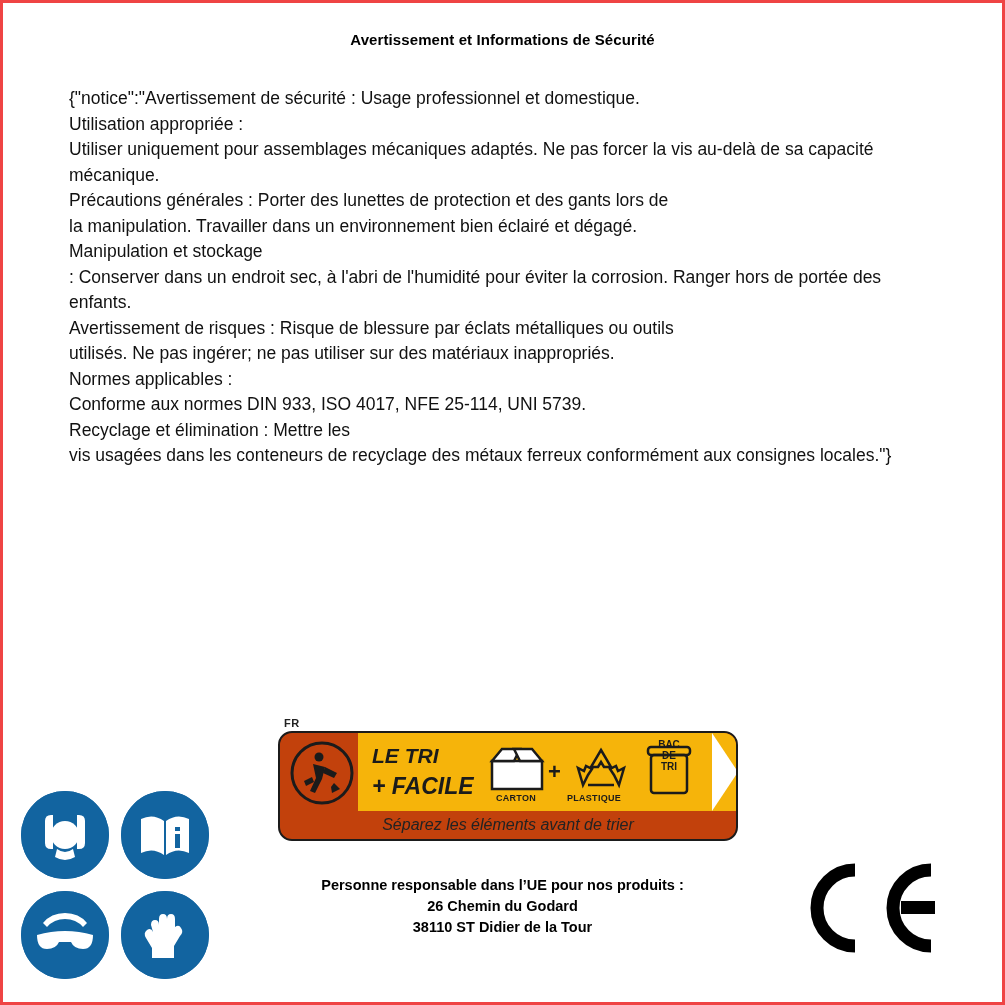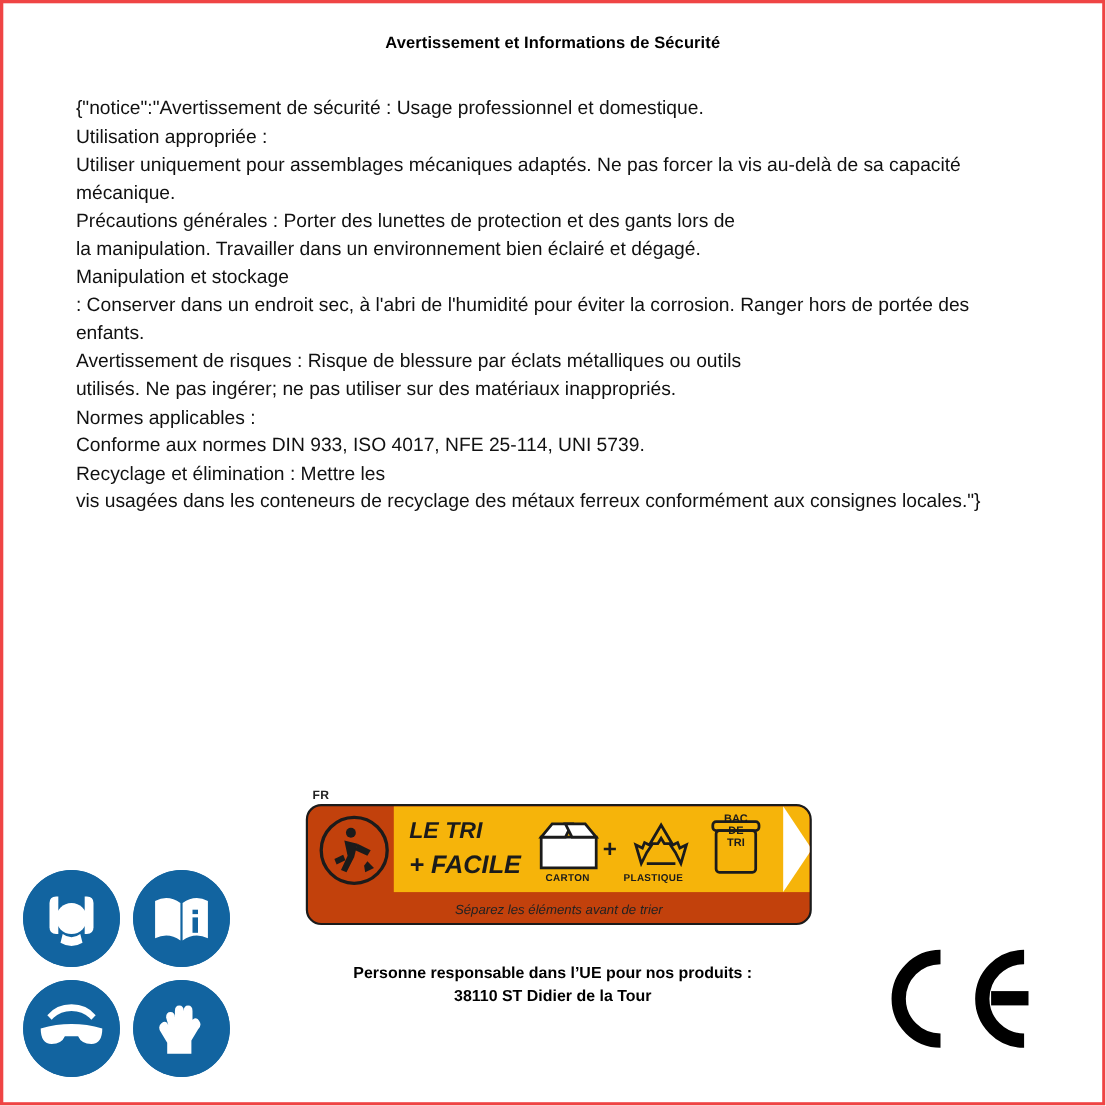--- a/index.html
+++ b/index.html
@@ -128,21 +128,21 @@
     font-size: 10px;
     font-weight: bold;
     line-height: 11px;
     color: #1b1b1b;
   }
   .tri-sep {
     position: absolute;
     left: 0; right: 0;
     bottom: 5px;
     text-align: center;
-    font-size: 12px;
+    font-size: 16px;
     font-style: italic;
     color: #222;
   }
   .tri-cap {
     position: absolute;
     font-size: 9px;
     font-weight: bold;
     color: #1b1b1b;
     text-align: center;
     letter-spacing: 0.3px;
@@ -297,20 +297,21 @@
         <div>DE</div>
         <div>TRI</div>
       </div>
 
       <div class="tri-sep">Séparez les éléments avant de trier</div>
     </div>
   </div>
 
   <div class="addr">
     <div>Personne responsable dans l’UE pour nos produits :</div>
+    <div>26 Chemin du Godard</div>
     <div>38110 ST Didier de la Tour</div>
   </div>
 
   <div class="ce">
     <svg width="150" height="100" viewBox="0 0 150 100">
       <path d="M52 12 A38 38 0 1 0 52 88" fill="none" stroke="#000" stroke-width="13"></path>
       <path d="M128 12 A38 38 0 1 0 128 88" fill="none" stroke="#000" stroke-width="13"></path>
       <rect x="98" y="43" width="34" height="13" fill="#000"></rect>
     </svg>
   </div>

